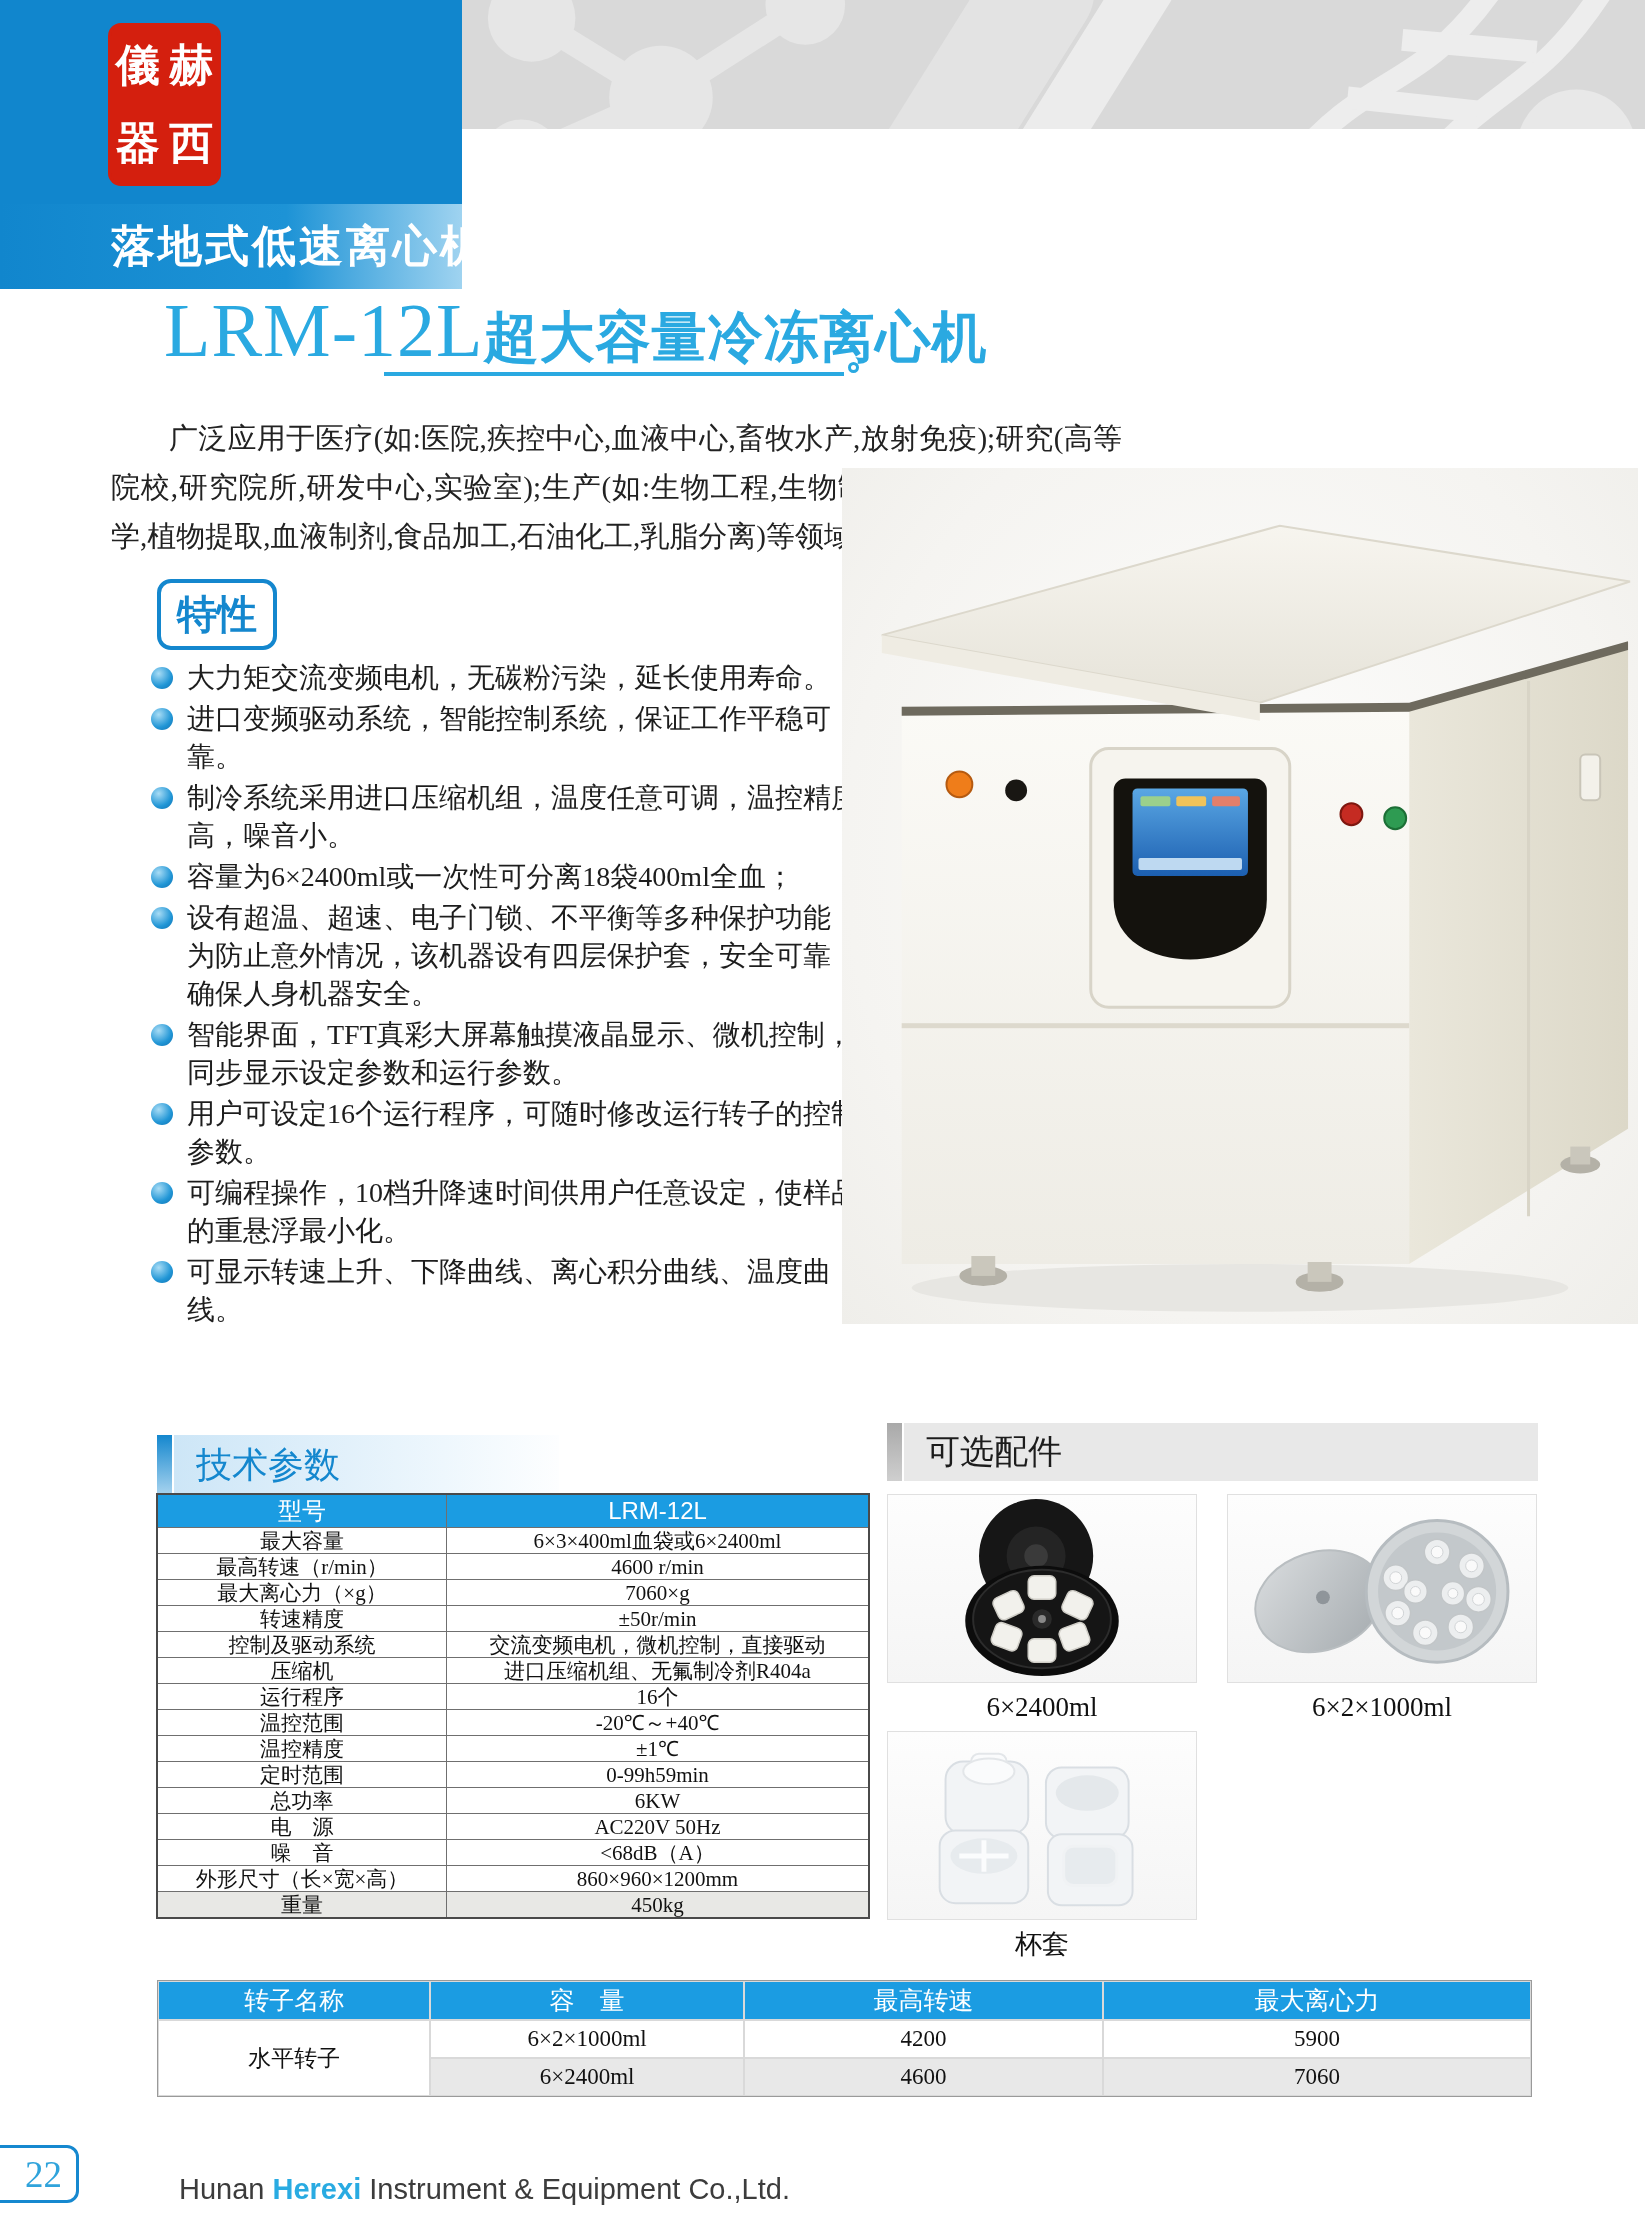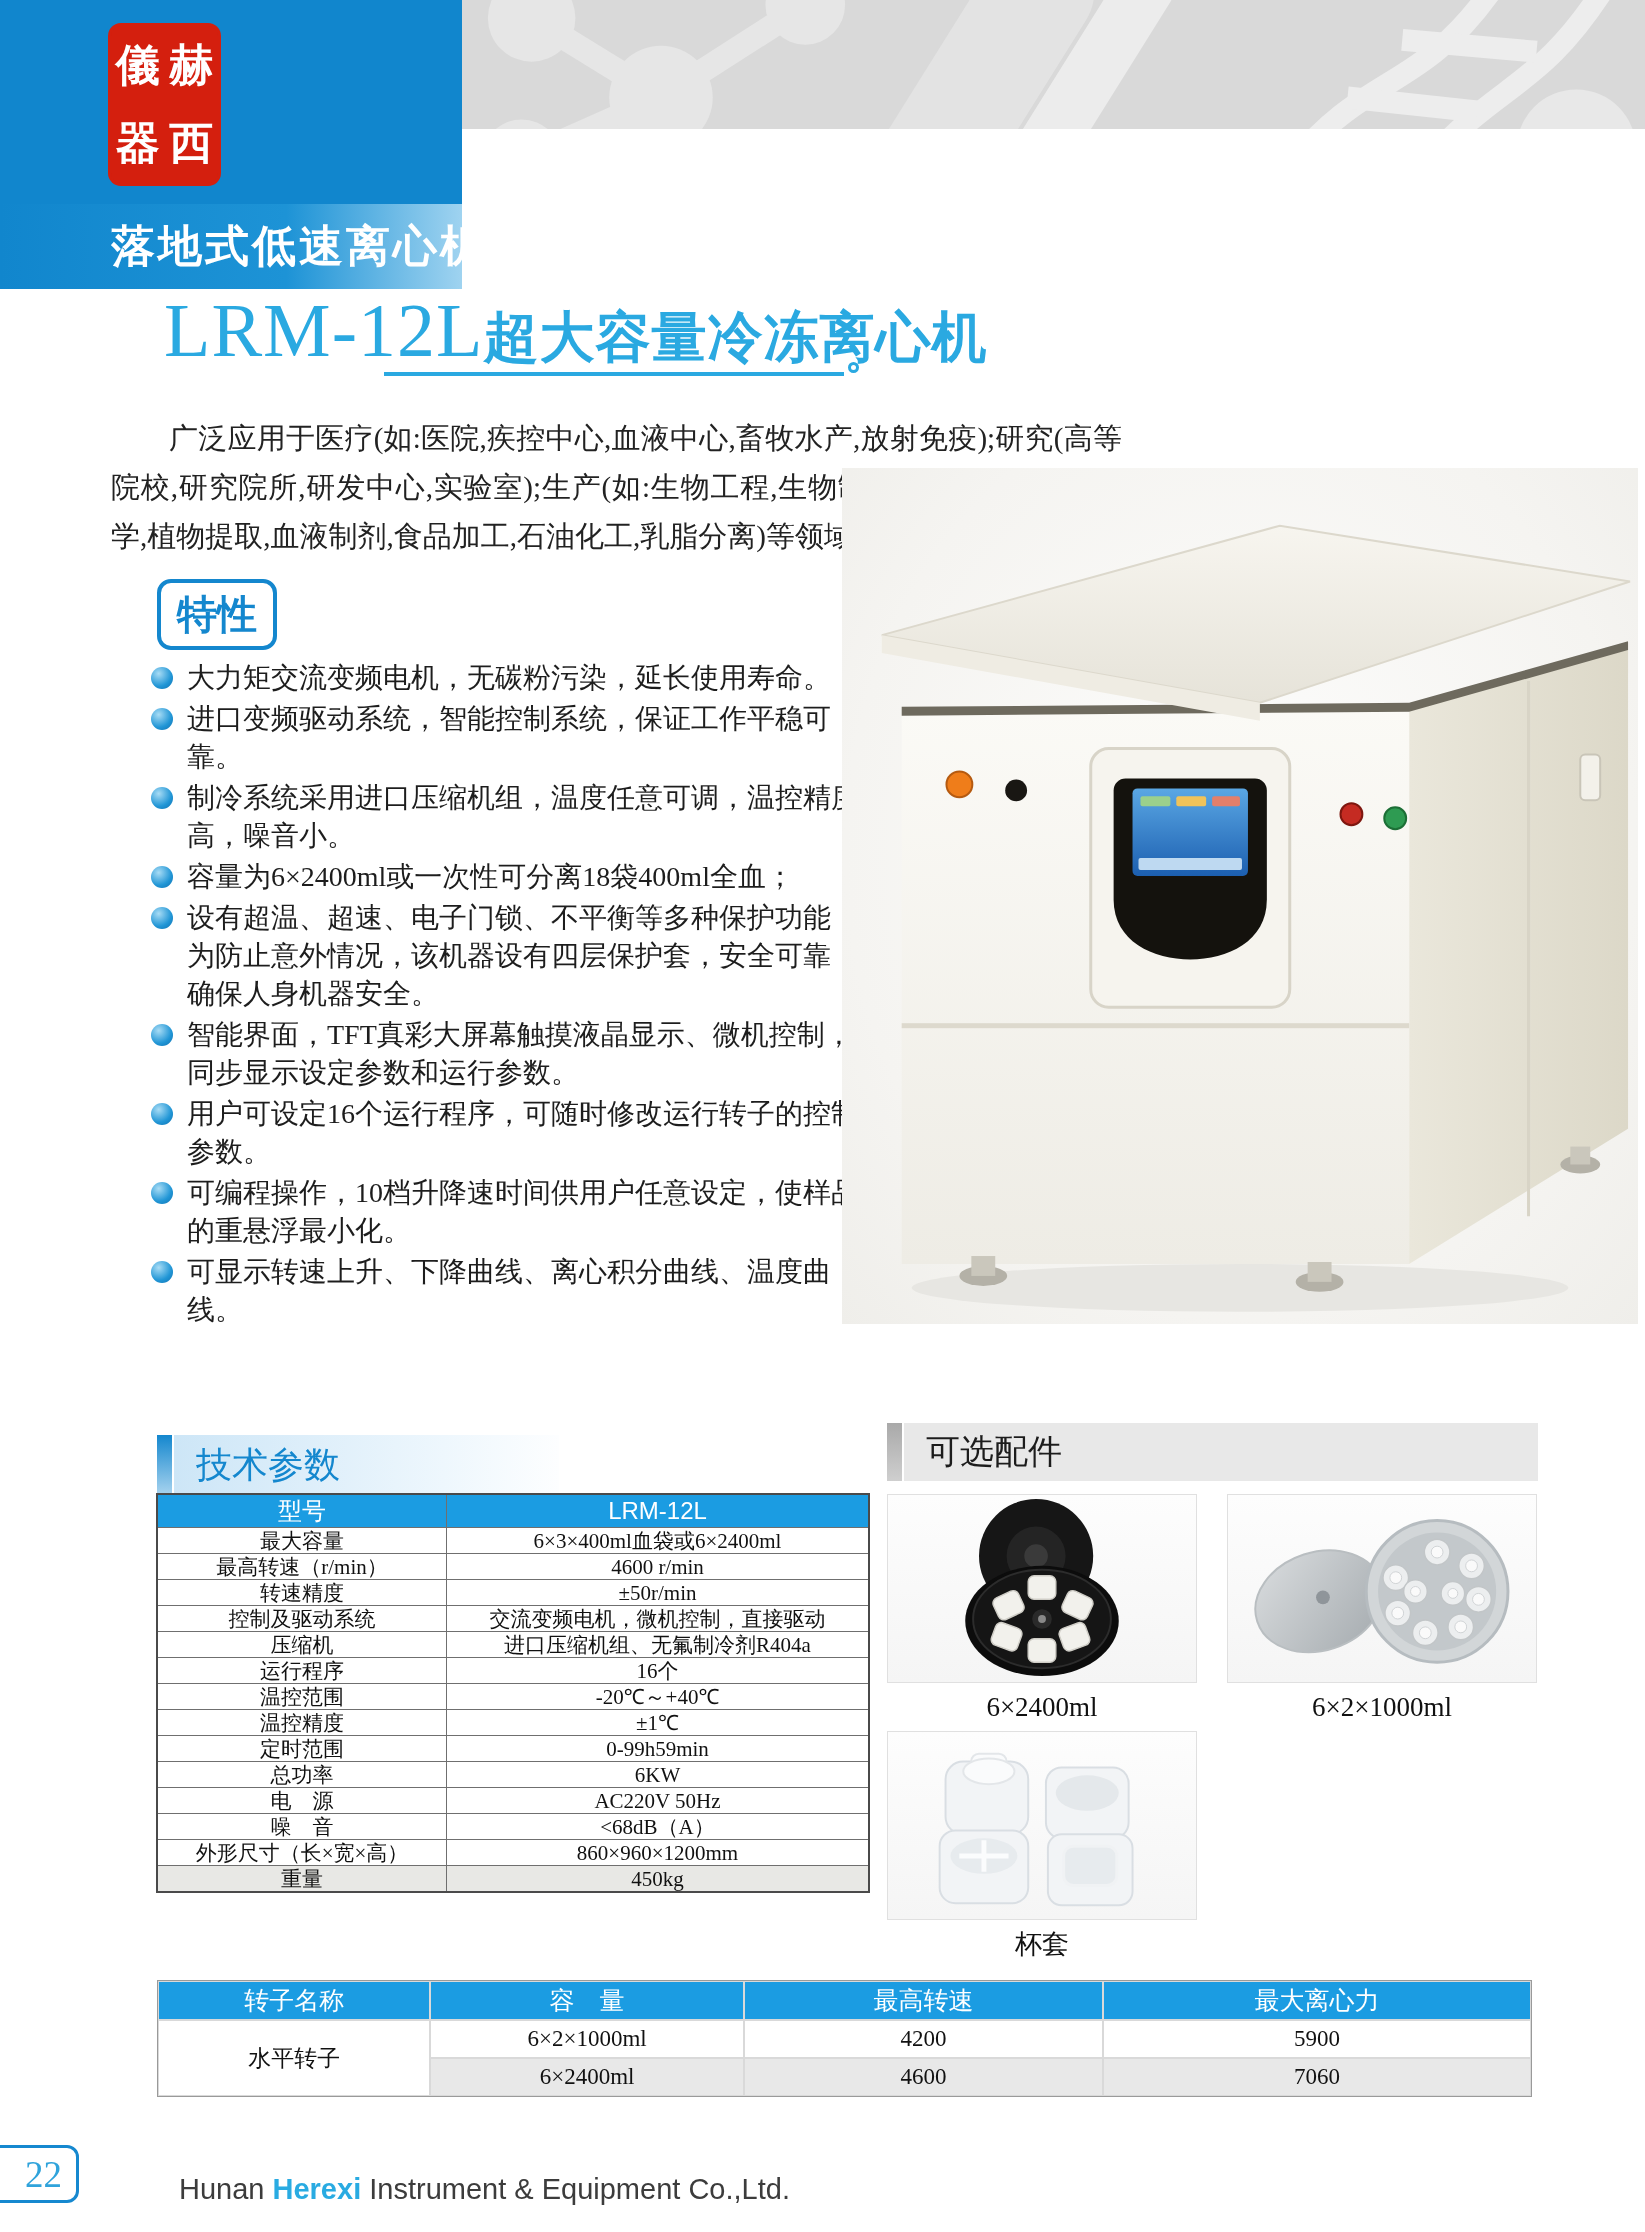--- a/index.html
+++ b/index.html
@@ -237,20 +237,24 @@
     </tr>
     <tr>
           <td class="c1">最大容量</td>
           <td>6×3×400ml血袋或6×2400ml</td>
         </tr>
     <tr>
           <td class="c1">最高转速（r/min）</td>
           <td>4600 r/min</td>
         </tr>
     <tr>
+          <td class="c1">最大离心力（×g）</td>
+          <td>7060×g</td>
+        </tr>
+    <tr>
           <td class="c1">转速精度</td>
           <td>±50r/min</td>
         </tr>
     <tr>
           <td class="c1">控制及驱动系统</td>
           <td>交流变频电机，微机控制，直接驱动</td>
         </tr>
     <tr>
           <td class="c1">压缩机</td>
           <td>进口压缩机组、无氟制冷剂R404a</td>

